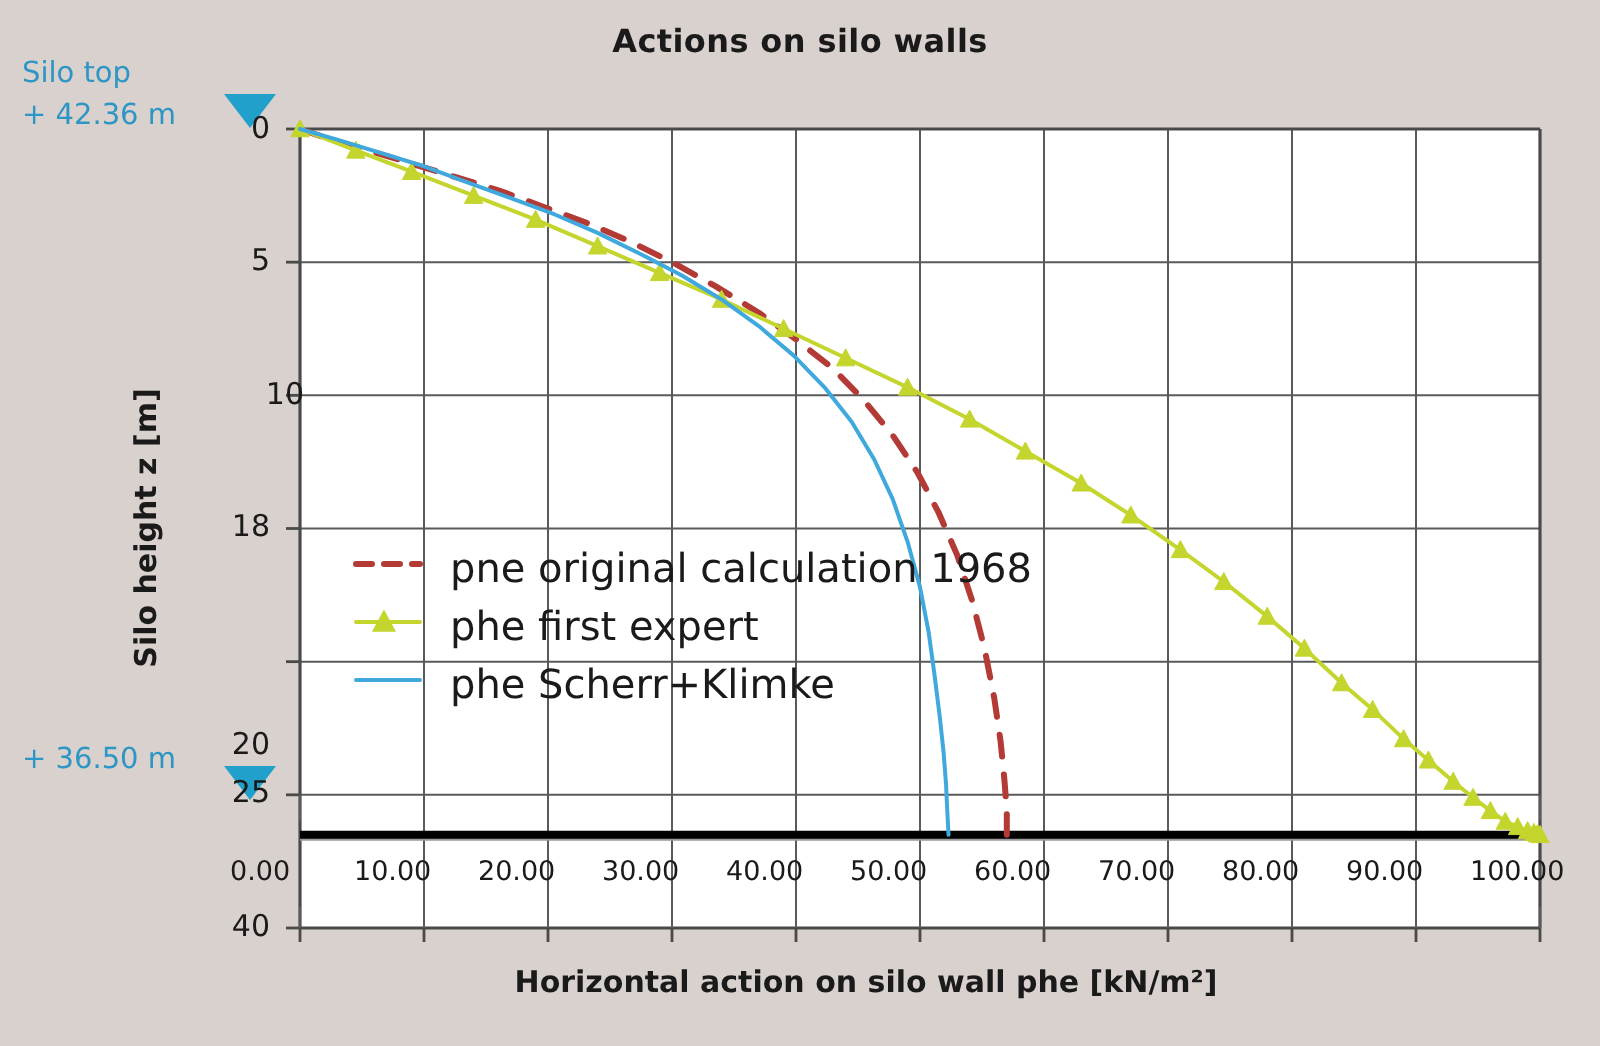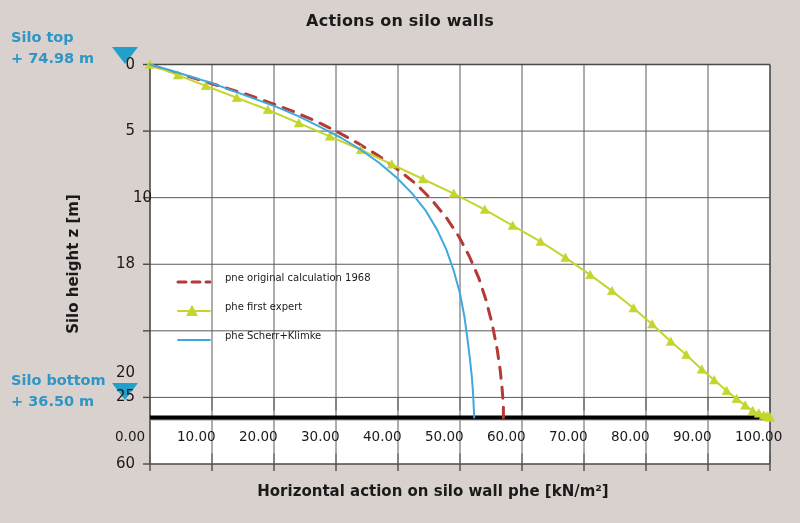--- a/index.html
+++ b/index.html
@@ -34,21 +34,21 @@
     text-align:center;
     font-size:15px;font-weight:bold;color:#1a1a1a;
     transform:rotate(-90deg);
     transform-origin:50% 50%;
   }
 
   .annot{
     position:absolute;
     color:#2e96c4;
     font-size:14.5px;
-    font-weight:bold;
+    font-weight:normal;
     line-height:21px;
     white-space:nowrap;
   }
   .annot.top{left:11px;top:27px;}
   .annot.bottom{left:11px;top:370px;}
 
   .marker-tri{
     position:absolute;
     width:0;height:0;
     border-left:13px solid transparent;
@@ -65,39 +65,38 @@
     width:40px;text-align:right;
     font-size:15px;color:#1a1a1a;
   }
   .xlab{
     position:absolute;
     width:70px;
     font-size:13.5px;color:#1a1a1a;
   }
   .legend-text{
     position:absolute;
-    font-size:10px;color:#1a1a1a;
+    font-size:20px;color:#1a1a1a;
     white-space:nowrap;
   }
 </style>
 </head>
 <body>
 
 <div id="stage">
 
   <div class="chart-title">Actions on silo walls</div>
 
   <div class="annot top">
     <div>Silo top</div>
-    <div>+ 74.98 m</div>
+    <div>+ 42.36 m</div>
   </div>
   <div class="marker-tri top"></div>
 
   <div class="annot bottom">
-    <div>Silo bottom</div>
     <div>+ 36.50 m</div>
   </div>
   <div class="marker-tri bottom"></div>
 
   <svg class="plot-svg" id="plot" width="800" height="523">
       <rect x="150" y="64.5" width="620" height="399.5" fill="#ffffff"></rect>
       <line x1="212" y1="64.5" x2="212" y2="464" stroke="#5a5a5a" stroke-width="1"></line>
       <line x1="274" y1="64.5" x2="274" y2="464" stroke="#5a5a5a" stroke-width="1"></line>
       <line x1="336" y1="64.5" x2="336" y2="464" stroke="#5a5a5a" stroke-width="1"></line>
       <line x1="398" y1="64.5" x2="398" y2="464" stroke="#5a5a5a" stroke-width="1"></line>
@@ -198,21 +197,21 @@
       <line x1="178" y1="340" x2="210" y2="340" stroke="#3fa9dd" stroke-width="2" stroke-dasharray="none" stroke-linecap="round"></line>
     </svg>
 
   <div id="tick-layer">
       <div class="ylab" style="left: 95px; top: 54.5px;">0</div>
       <div class="ylab" style="left: 95px; top: 121.083px;">5</div>
       <div class="ylab" style="left: 112px; top: 187.667px;">10</div>
       <div class="ylab" style="left: 95px; top: 254.25px;">18</div>
       <div class="ylab" style="left: 95px; top: 320.833px; margin-top: 42px;">20</div>
       <div class="ylab" style="left: 95px; top: 387.417px;">25</div>
-      <div class="ylab" style="left: 95px; top: 454px;">60</div>
+      <div class="ylab" style="left: 95px; top: 454px;">40</div>
       <div class="xlab" style="left: 115px; top: 428.045px;">0.00</div>
       <div class="xlab" style="left: 177px; top: 428.045px;">10.00</div>
       <div class="xlab" style="left: 239px; top: 428.045px;">20.00</div>
       <div class="xlab" style="left: 301px; top: 428.045px;">30.00</div>
       <div class="xlab" style="left: 363px; top: 428.045px;">40.00</div>
       <div class="xlab" style="left: 425px; top: 428.045px;">50.00</div>
       <div class="xlab" style="left: 487px; top: 428.045px;">60.00</div>
       <div class="xlab" style="left: 549px; top: 428.045px;">70.00</div>
       <div class="xlab" style="left: 611px; top: 428.045px;">80.00</div>
       <div class="xlab" style="left: 673px; top: 428.045px;">90.00</div>

